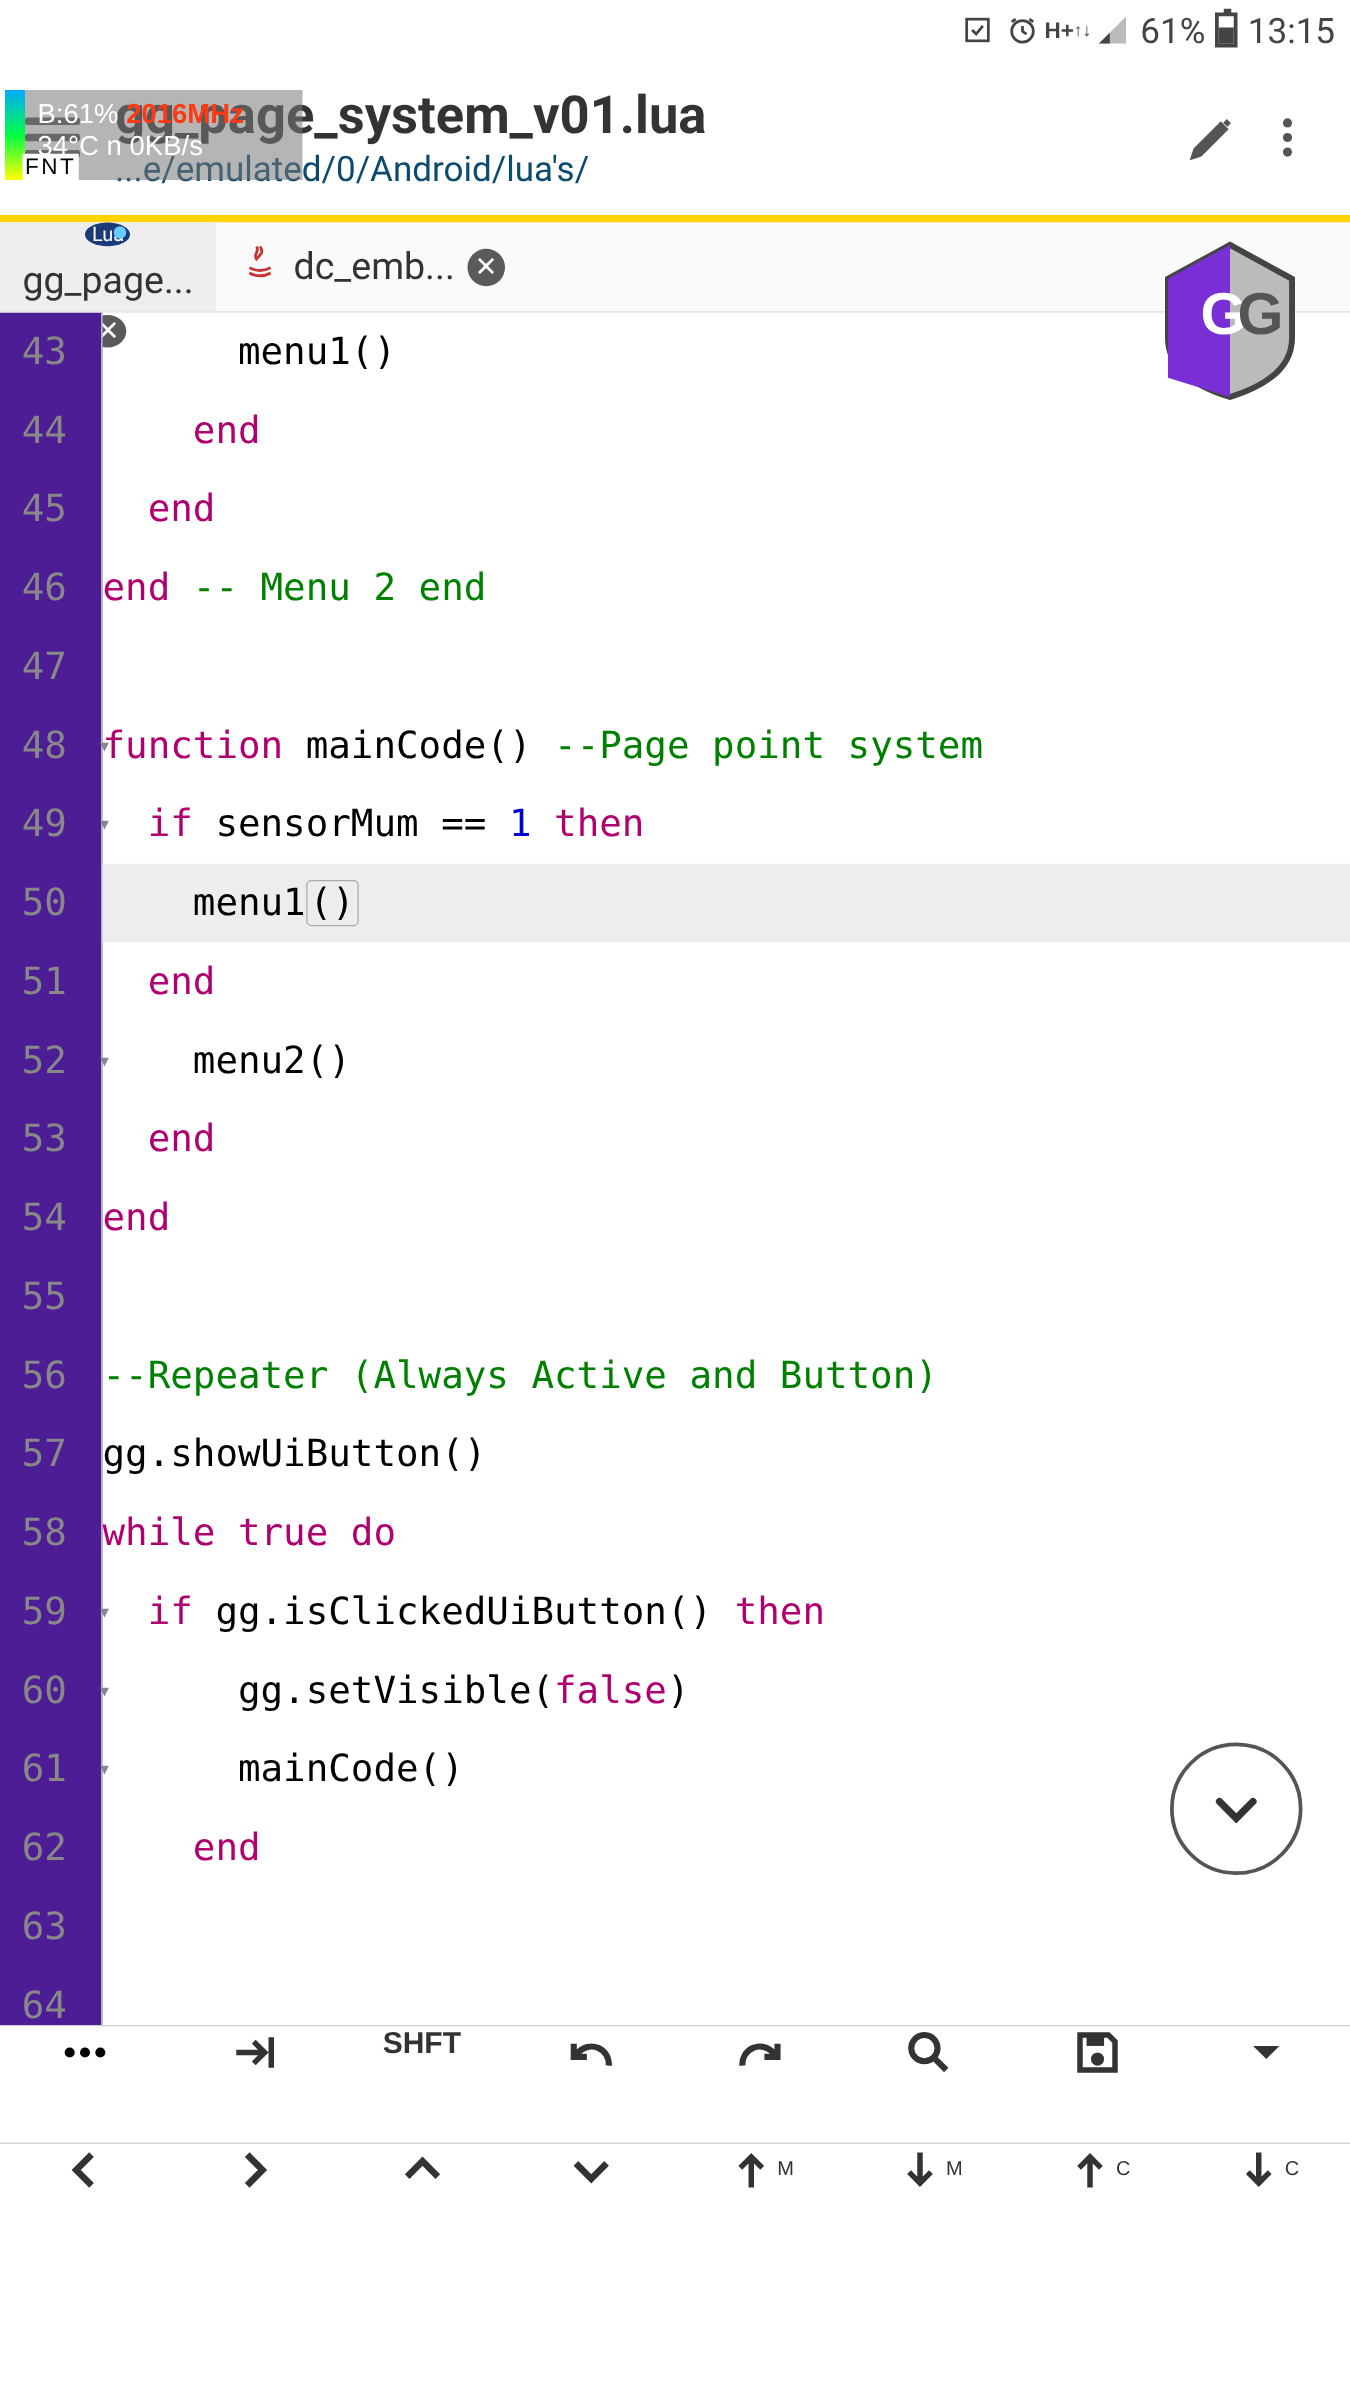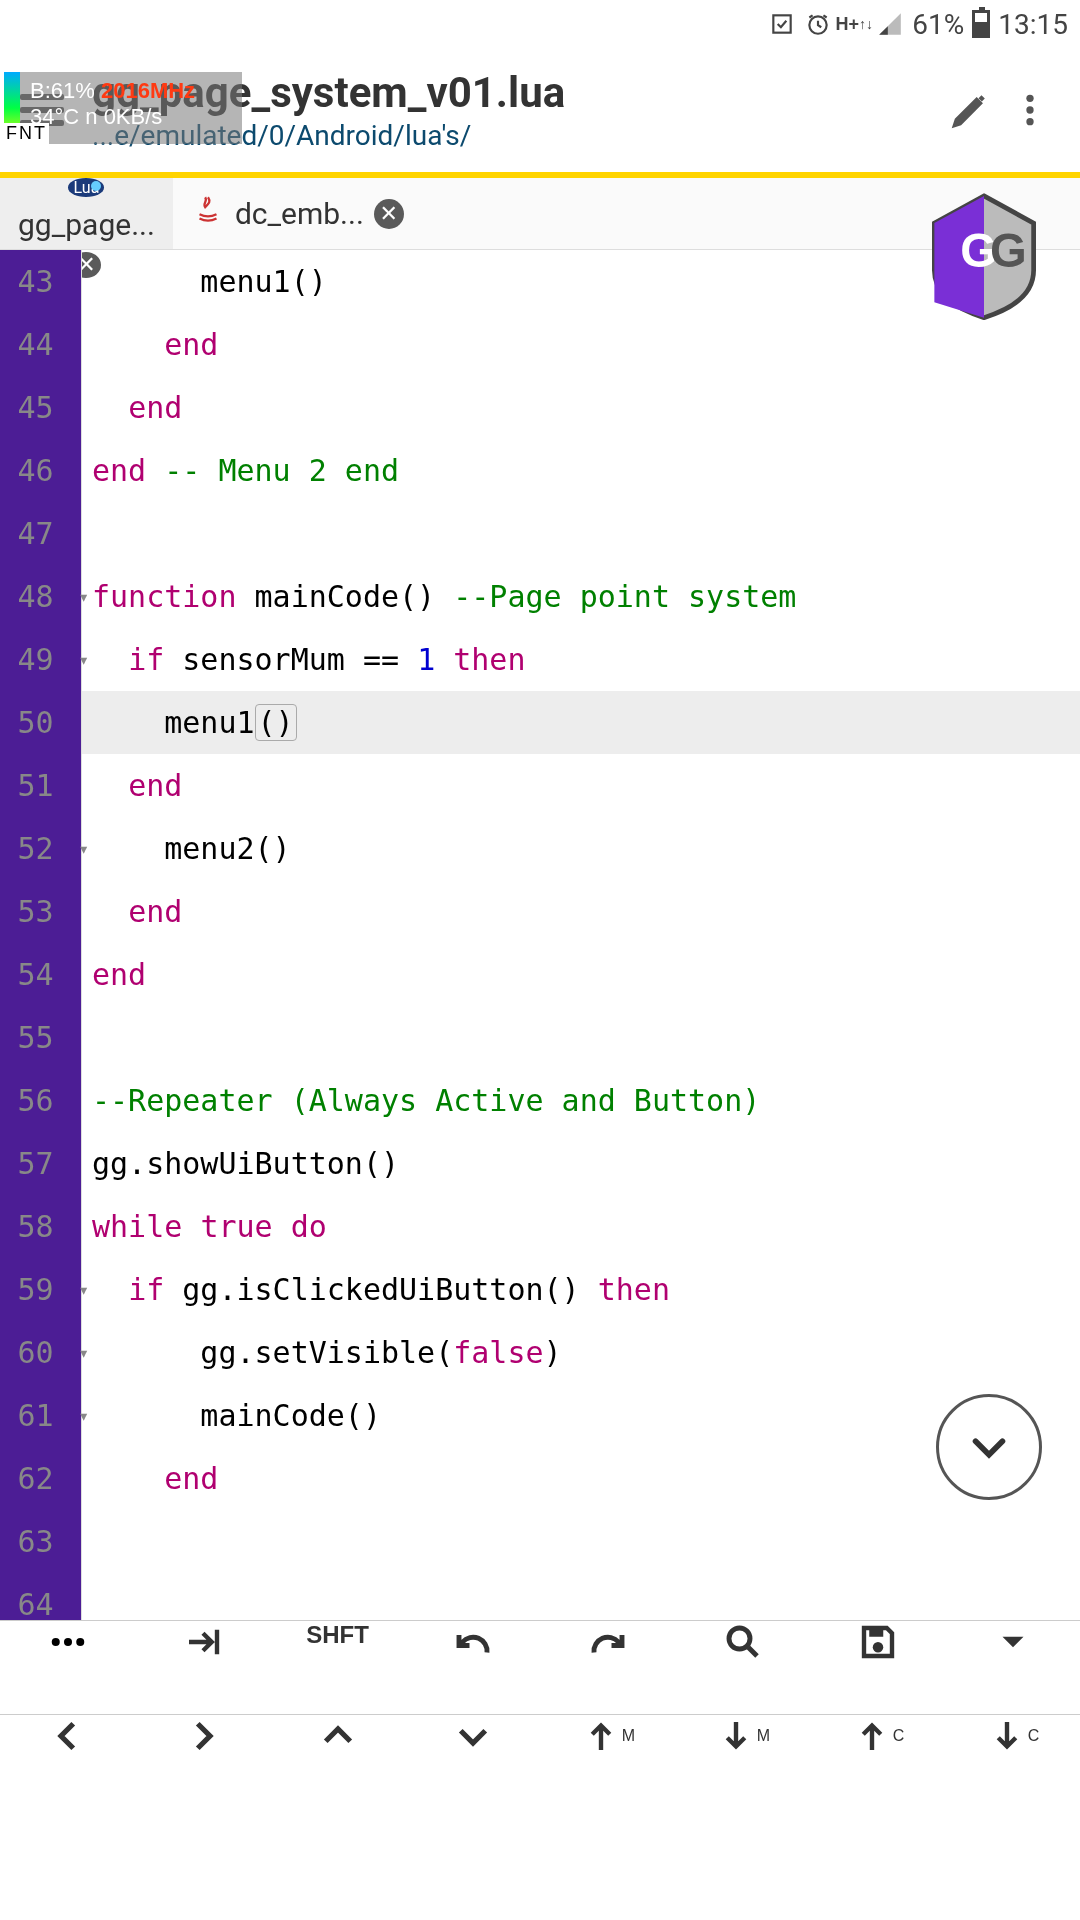--- a/index.html
+++ b/index.html
@@ -8,21 +8,21 @@
   .status-bar { height:48px; display:flex; align-items:center; justify-content:flex-end; padding:0 12px; font-family:-apple-system,Roboto,sans-serif; font-size:28px; color:#444; gap:8px; }
   .status-bar .ico { width:28px; height:28px; display:flex; align-items:center; justify-content:center; }
   .status-bar svg { width:26px; height:26px; }
   .batt { width:18px; height:28px; border:3px solid #444; position:relative; display:flex; align-items:flex-end;}
   .batt::before{content:"";position:absolute;top:-6px;left:4px;width:6px;height:4px;background:#444;}
   .batt .fill{width:100%;height:60%;background:#444;}
   
   .overlay-widget { position:absolute; top:72px; left:4px; width:238px; height:72px; background:rgba(120,120,120,.55); color:#fff; font-family:sans-serif; font-size:22px; padding:6px 8px; z-index:50;}
   .overlay-widget .l1{font-size:22px;}
   .overlay-widget .mhz{color:#ff3a12;font-weight:bold;}
-  .overlay-widget .fnt{position:absolute;left:0;bottom:0;font-size:18px;letter-spacing:2px;color:#000;background:#fff;padding:0 2px;}
+  .overlay-widget .fnt{position:absolute;left:14px;bottom:0;font-size:18px;letter-spacing:2px;color:#000;background:#fff;padding:0 2px;}
   .overlay-widget .bars{position:absolute;left:0;top:0;width:16px;height:100%;background:linear-gradient(#0af,#0f4,#ff0);}
   
   .title-bar { height:124px; display:flex; align-items:center; padding:0 20px; }
   .hamburger { width:44px; height:44px; display:flex; flex-direction:column; justify-content:space-between; padding:6px 0; margin-right:28px;}
   .hamburger span{height:6px;background:#555;border-radius:2px;}
   .title-text { flex:1; font-family:Roboto,sans-serif;}
   .title-text .t1{font-size:42px;font-weight:bold;color:#333;}
   .title-text .t2{font-size:28px;color:#0c4a6e;margin-top:2px;}
   .pencil,.dots{width:60px;height:60px;display:flex;align-items:center;justify-content:center;color:#555;}
   .pencil svg,.dots svg{width:40px;height:40px;}
@@ -37,21 +37,21 @@
   .tab .close{width:30px;height:30px;border-radius:50%;background:#5a5a5a;color:#fff;display:flex;align-items:center;justify-content:center;font-size:22px;font-family:sans-serif;}
   
   .gg-float{position:absolute;right:36px;top:190px;width:120px;height:130px;z-index:40;}
   .gg-float svg{width:100%;height:100%;}
   
   .editor{height:1370px;overflow:hidden;display:flex;font-size:30px;line-height:63px;}
   .gutter{width:82px;background:#4c1d95;color:#888;text-align:center;padding-right:10px;border-right:1px solid #ddd;}
   .gutter .ln{height:63px;position:relative;}
   .gutter .fold::after{content:"▾";position:absolute;right:-18px;font-size:18px;color:#888;}
   .code{flex:1;position:relative;}
-  .code .row{height:63px;white-space:pre;padding-left:10px;}
+  .code .row{height:63px;white-space:pre;}
   .code .row.hl{background:#ededed;}
   .kw{color:#b00070;}
   .cm{color:#008000;}
   .nm{color:#0000d0;}
   .fn{color:#000;}
   .op{color:#000;}
   .tok-box{border:1px solid #aaa;border-radius:4px;padding:0 2px;}
   
   .fab{position:absolute;right:38px;bottom:420px;width:106px;height:106px;border:3px solid #555;border-radius:50%;display:flex;align-items:center;justify-content:center;background:#fff;}
   .fab svg{width:46px;height:46px;stroke:#333;}

